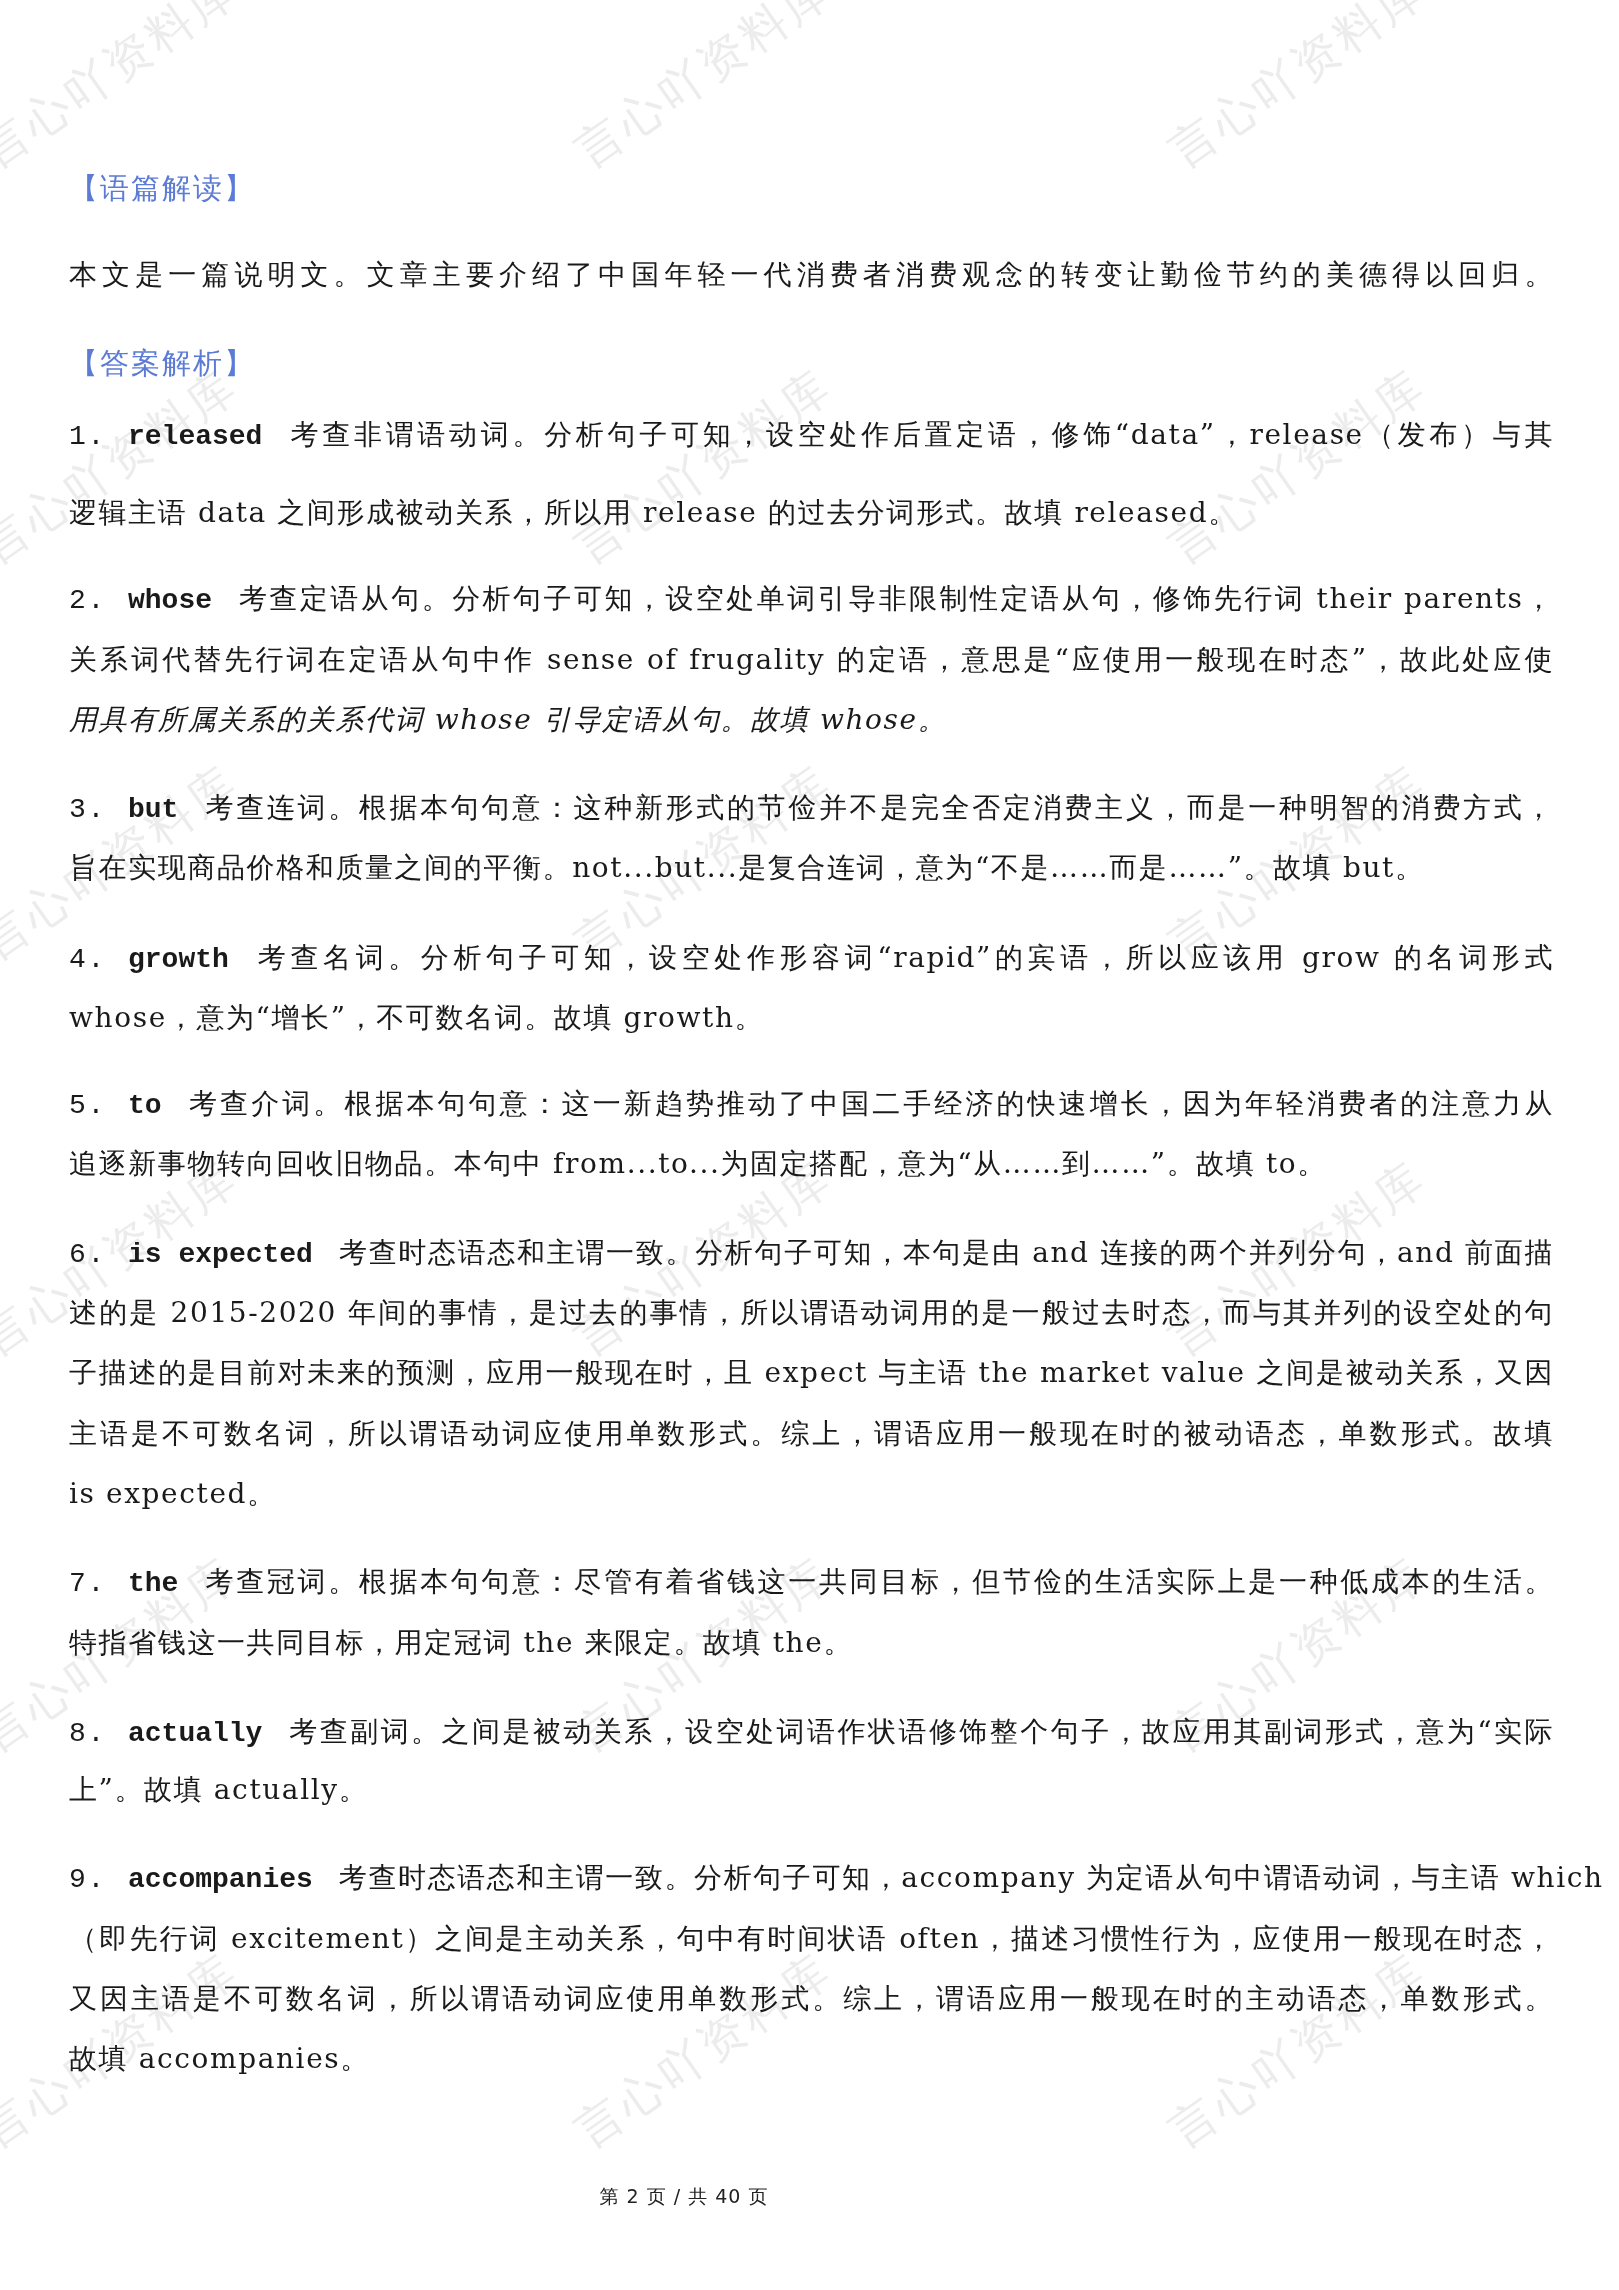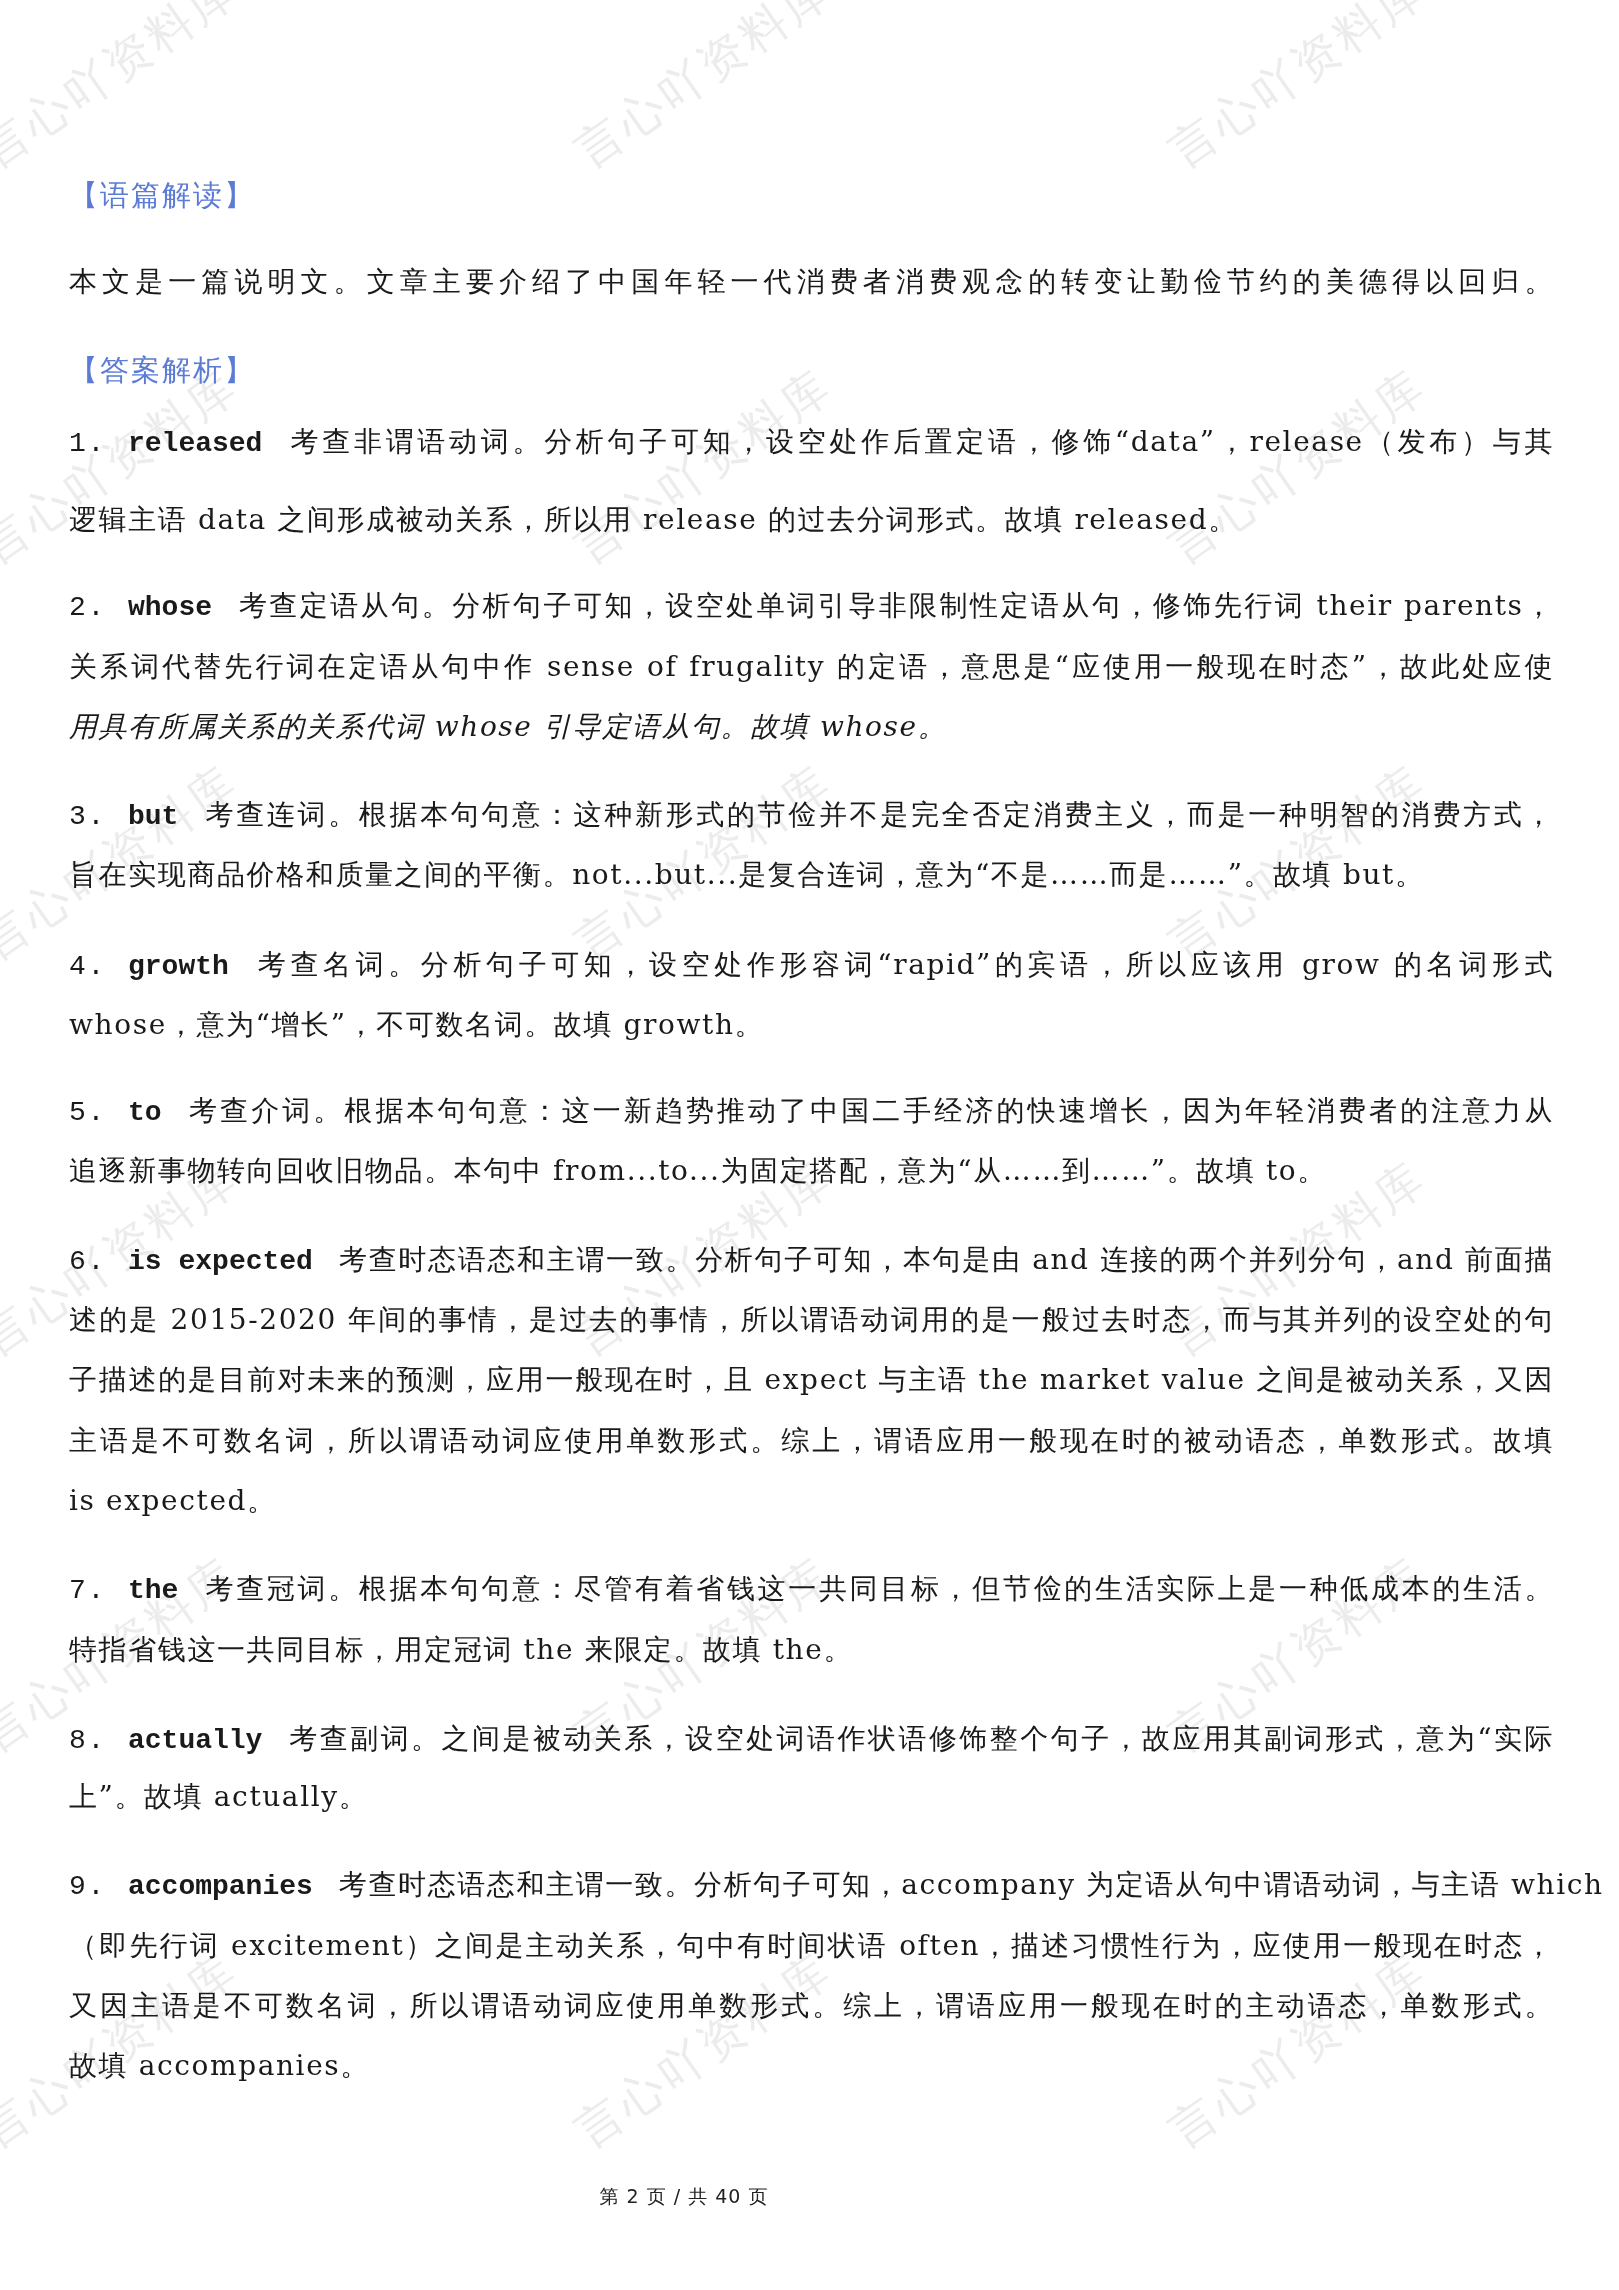--- a/index.html
+++ b/index.html
@@ -2,21 +2,21 @@
 <html><head>
 <meta charset="utf-8">
 <style>
   html, body { margin:0; padding:0; background:#ffffff; }
   body { width:1620px; height:2291px; position:relative; overflow:hidden;
          font-family:"DejaVu Serif","Liberation Serif",serif; color:#1a1a1a; }
   .wm { position:absolute; font-family:"DejaVu Sans","Liberation Sans",sans-serif;
         font-size:46px; color:#ececec; transform:rotate(-35deg); white-space:nowrap;
         pointer-events:none; letter-spacing:4px; }
   .line { position:absolute; left:69px; width:1485px; height:40px; line-height:40px;
-          font-size:28px; white-space:nowrap; letter-spacing:1.6px;margin-top:7px; }
+          font-size:28px; white-space:nowrap; letter-spacing:1.6px; }
   .line.just { text-align:justify; text-align-last:justify; }
   .heading { color:#5b7bd5; font-size:29px; letter-spacing:2px; }
   .num { display:inline-block; width:59px; font-family:"Liberation Mono","DejaVu Sans Mono",monospace; }
   .ans { font-family:"Liberation Mono","DejaVu Sans Mono",monospace; font-weight:bold; margin-right:26px; letter-spacing:0; }
   .footer { position:absolute; top:2184px; left:0; width:1368px; text-align:center;
             font-family:"DejaVu Sans","Liberation Sans",sans-serif; font-size:19px; color:#222; letter-spacing:1px; }
 </style>
 </head>
 <body>
 

